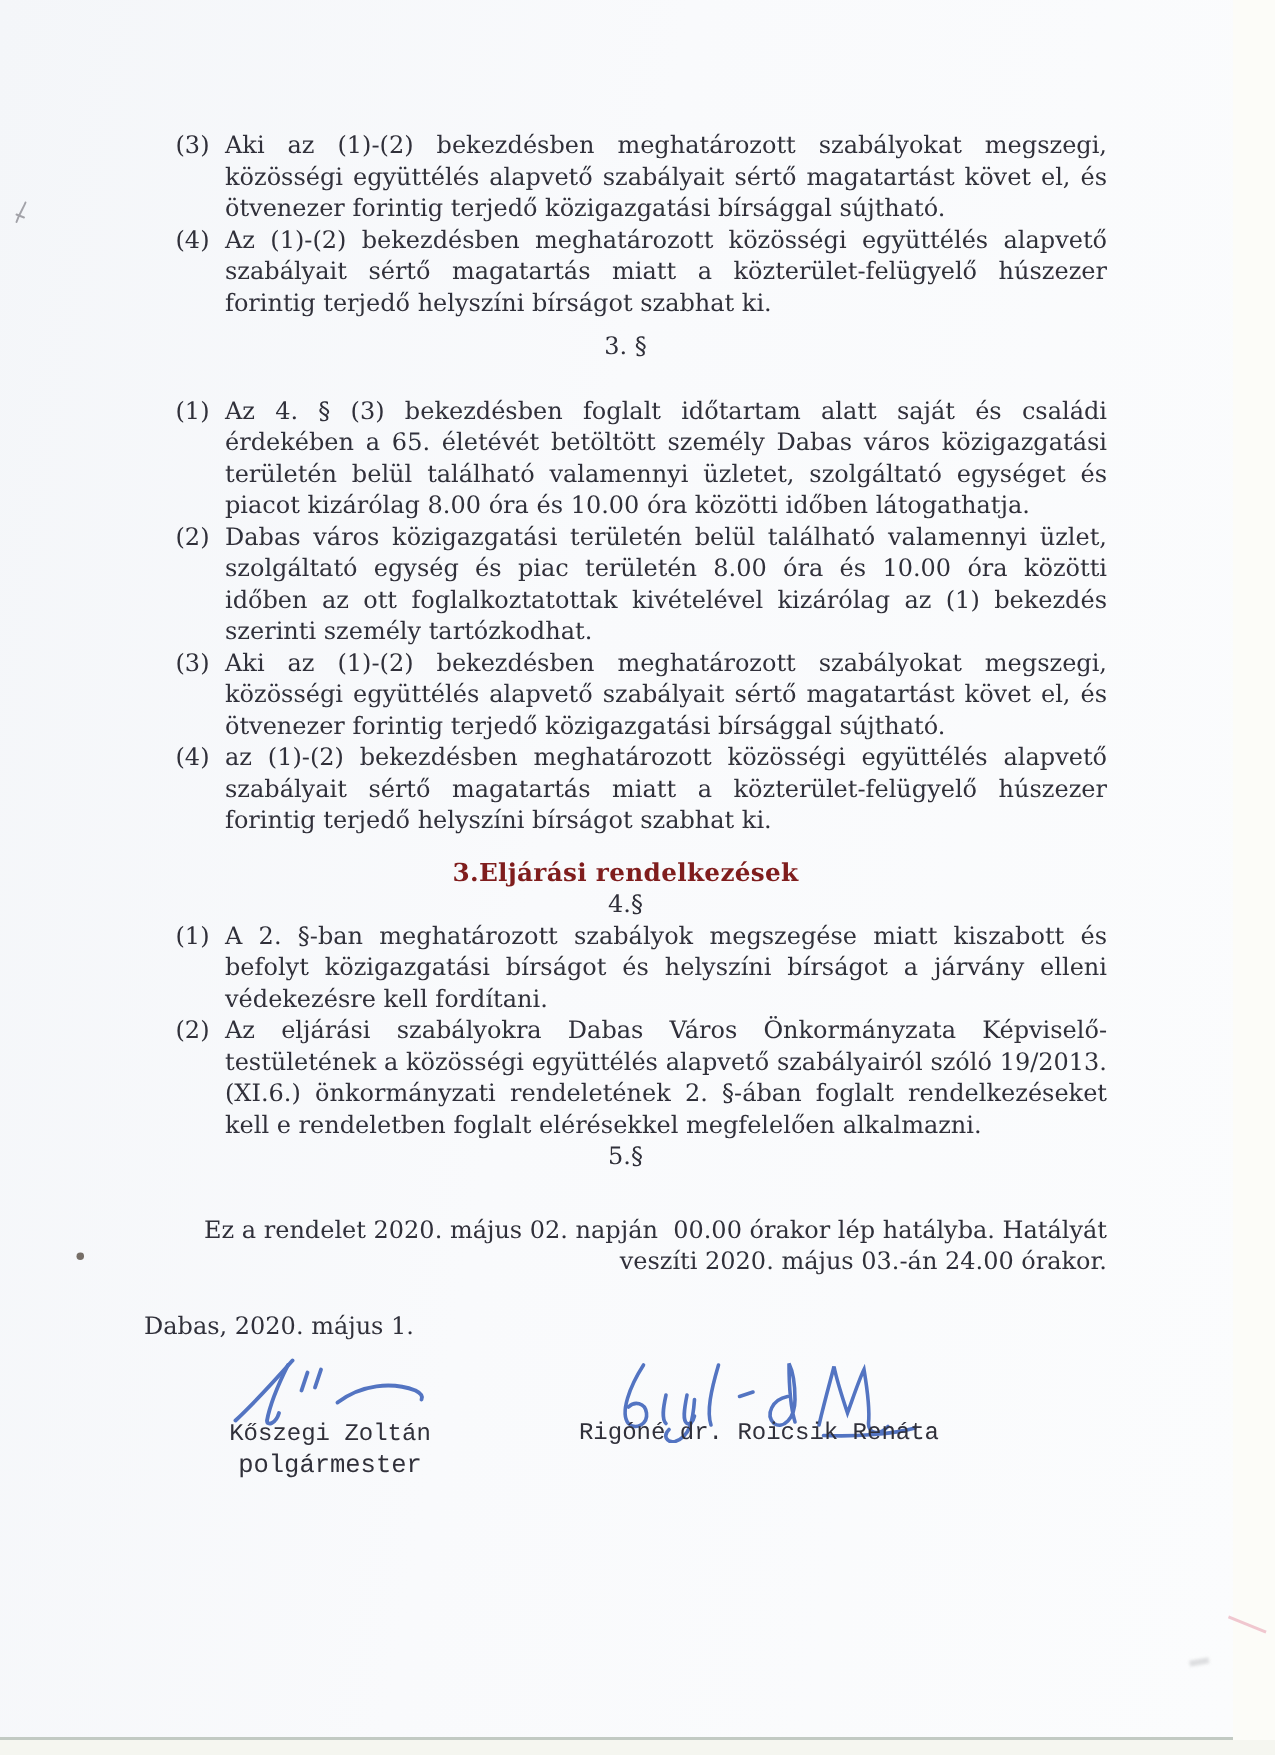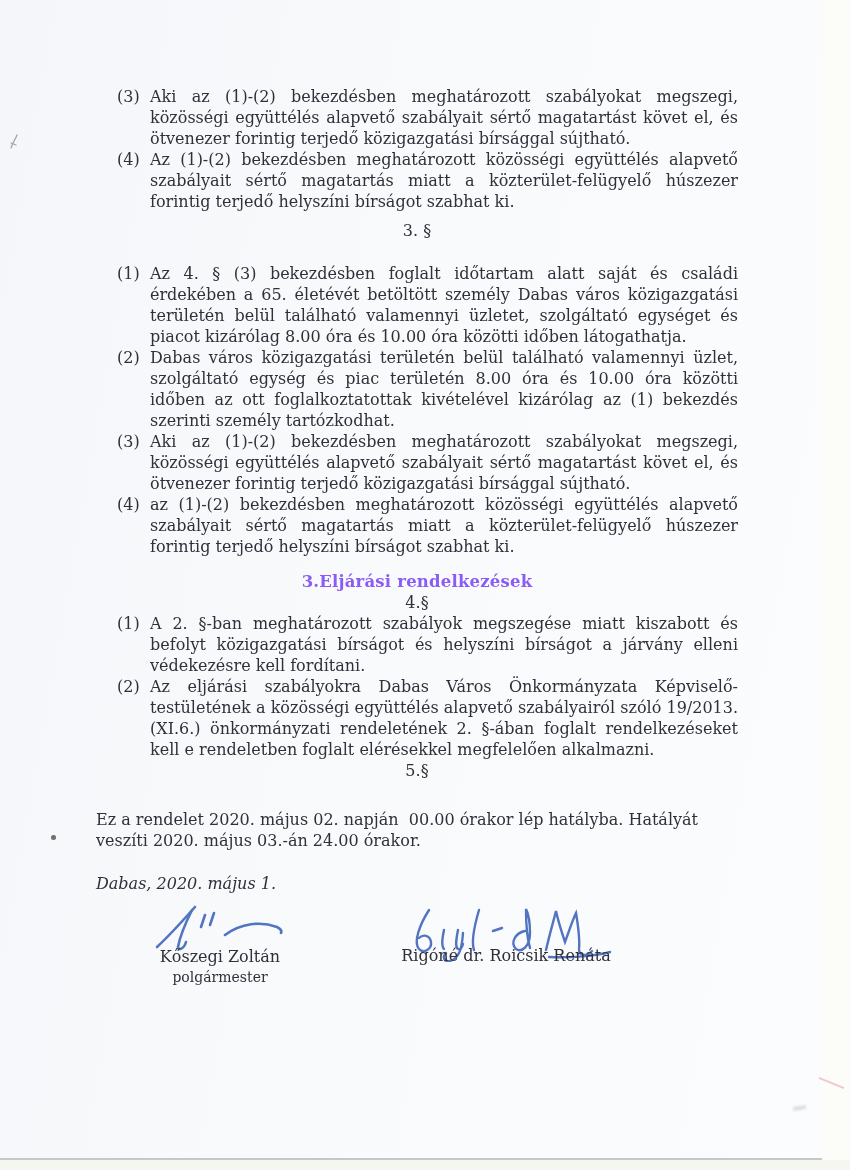--- a/index.html
+++ b/index.html
@@ -23,33 +23,33 @@
   }
   .content {
     position:absolute; left:96px; top:86px; width:642px;
     font-size:16px; line-height:21px; color:#30303a;
     hyphens:none;
   }
   .li { display:flex; }
   .li .marker { flex:0 0 33px; margin-left:21px; }
   .li .txt { flex:1; text-align:justify; text-justify:inter-word; }
   .h-plain { text-align:center; margin:8px 0 22px; }
-  .h-bold  { text-align:center; font-weight:bold; font-size:16.5px; margin-top:14px; letter-spacing:.2px; color:#8b5cf6; }
+  .h-bold  { text-align:center; font-weight:bold; font-size:16.5px; margin-top:14px; letter-spacing:.2px; color:#7f1d1d; }
   .h-para  { text-align:center; margin:0; }
-  .closing { margin-top:28px; white-space:pre-wrap; }
-  .dateline { margin-top:22px;font-style:italic; }
+  .closing { margin-top:28px; white-space:pre-wrap;text-align:right; }
+  .dateline { margin-top:22px; }
   .sig-row { display:flex; margin-top:8px; }
   .sig-block { text-align:center; }
   .sig-left  { width:220px; margin-left:14px; }
   .sig-right { width:260px; margin-left:46px; }
   .sig-svg { display:block; margin:0 auto; }
   .sig-svg.left  { margin-bottom:-6px; }
   .sig-svg.right { margin-bottom:-17px; }
-  .sig-name { font-size:16px; }
-  .sig-role { font-size:14px; }
+  .sig-name { font-size:16px;font-family:Liberation Mono, monospace; }
+  .sig-role { font-size:17px;font-family:Liberation Mono, monospace; }
   .role-right { padding-left:40px; }
   
   .pencil-mark { position:absolute; left:8px; top:134px; opacity:.8; }
   .ink-dot { position:absolute; left:51px; top:835px; width:5px; height:5px;
              border-radius:50% 45% 50% 50%; background:#5f564c; opacity:.85; }
   .pink-mark { position:absolute; left:818px; top:1082px; width:27px; height:2px;
                background:#e9aab8; transform:rotate(22deg); opacity:.65; }
   .smudge { position:absolute; left:793px; top:1106px; width:13px; height:4px;
             background:#d6d7d9; filter:blur(1px); transform:rotate(-10deg); opacity:.8; }
 </style>

